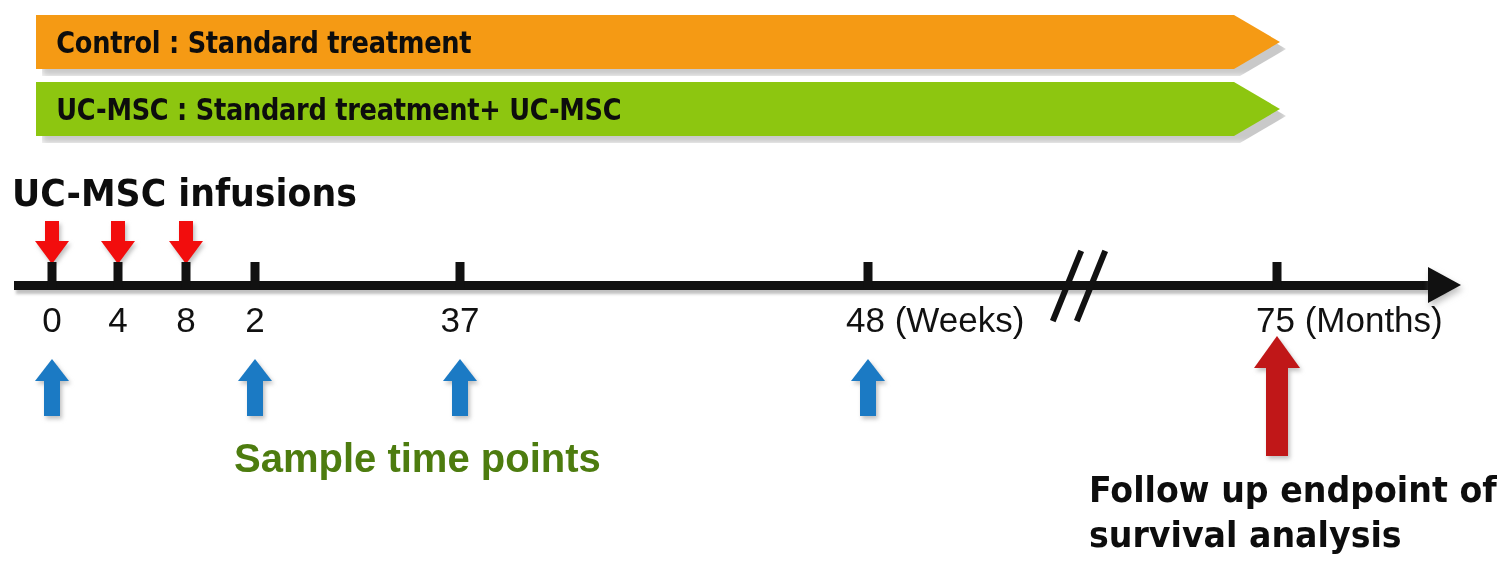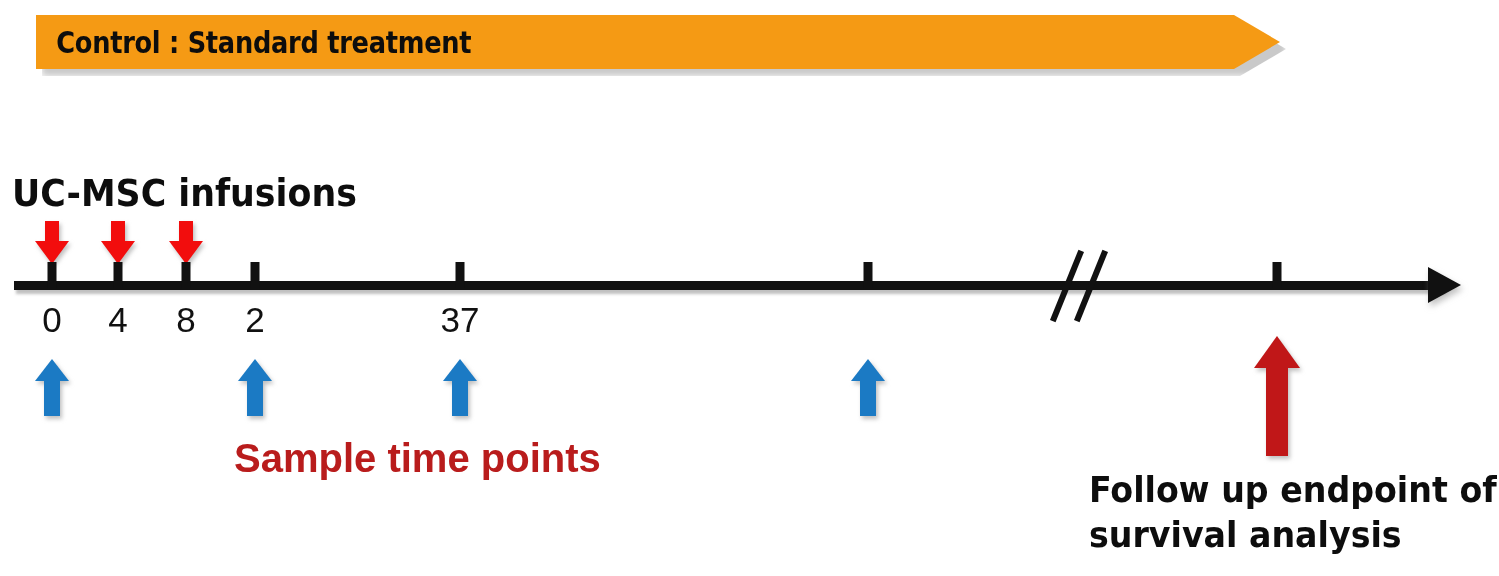--- a/index.html
+++ b/index.html
@@ -201,21 +201,21 @@
     font-family: "DejaVu Sans", sans-serif;
     transform: scaleX(0.94);
     transform-origin: left center;
   }
   #sample-caption {
     position: absolute;
     left: 234px;
     top: 436px;
     font-size: 40px;
     font-weight: bold;
-    color: #b91c1c;
+    color: #4d7c0f;
     white-space: nowrap;
     font-family: "Liberation Sans", sans-serif;
   }
   #endpoint-caption {
     position: absolute;
     left: 1089px;
     top: 468px;
     font-size: 35px;
     font-weight: bold;
     line-height: 1.28;
@@ -230,20 +230,25 @@
 <body>
 
 <div id="canvas">
 
   <div class="banner" id="banner-control">
     <div class="banner-shadow"></div>
     <div class="banner-shape" style="background:#F59A14"></div>
     <div class="banner-label">Control  : Standard treatment</div>
   </div>
 
+  <div class="banner" id="banner-ucmsc">
+    <div class="banner-shadow"></div>
+    <div class="banner-shape" style="background:#8DC610"></div>
+    <div class="banner-label">UC-MSC : Standard treatment+  UC-MSC</div>
+  </div>
 
   <div id="infusions-label">UC-MSC  infusions</div>
 
   <div class="infusion-arrow" style="left:52px">
     <div class="shaft"></div>
     <div class="head"></div>
   </div>
   <div class="infusion-arrow" style="left:118px">
     <div class="shaft"></div>
     <div class="head"></div>
@@ -267,20 +272,22 @@
   <div class="tick" style="left:255px"></div>
   <div class="tick" style="left:460px"></div>
   <div class="tick" style="left:868px"></div>
   <div class="tick" style="left:1277px"></div>
 
   <div class="tick-label" style="left:52px">0</div>
   <div class="tick-label" style="left:118px">4</div>
   <div class="tick-label" style="left:186px">8</div>
   <div class="tick-label" style="left:255px">2</div>
   <div class="tick-label" style="left:460px">37</div>
+  <div class="tick-label lbl-left" style="left:846px">48 (Weeks)</div>
+  <div class="tick-label lbl-left" style="left:1256px">75 (Months)</div>
 
   <div class="sample-arrow" style="left:52px">
     <div class="head"></div>
     <div class="shaft"></div>
   </div>
   <div class="sample-arrow" style="left:255px">
     <div class="head"></div>
     <div class="shaft"></div>
   </div>
   <div class="sample-arrow" style="left:460px">

